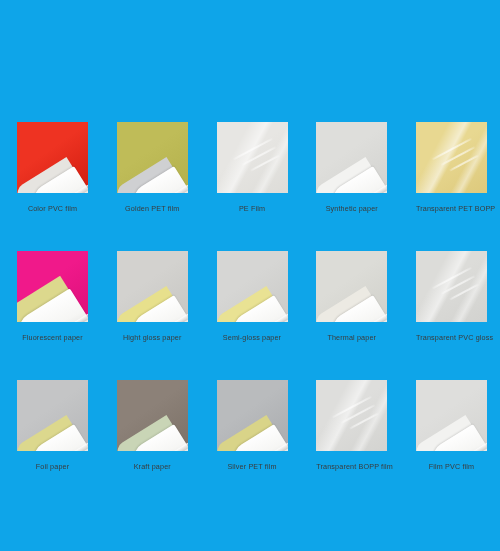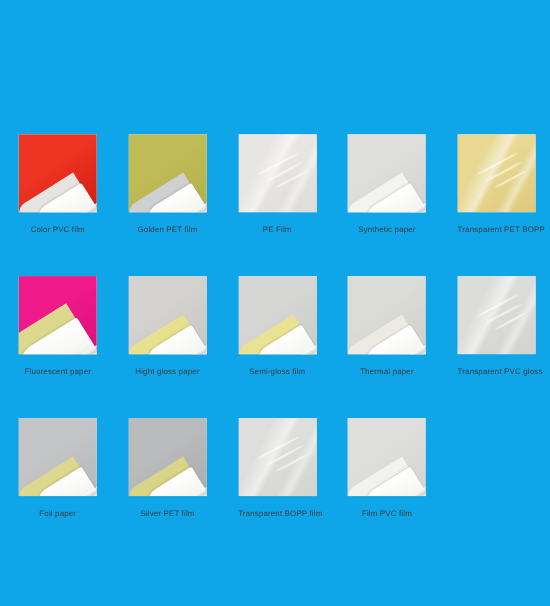--- a/index.html
+++ b/index.html
@@ -167,21 +167,21 @@
         </div>
         <div class="caption">Hight gloss paper</div>
       </div>
       <div class="cell">
         <div class="swatch">
           <div class="base" style="background: linear-gradient(145deg, rgb(214, 214, 212) 0%, rgb(214, 214, 212) 42%, rgb(202, 202, 199) 100%);"></div>
           <div class="peel-back" style="background: rgb(233, 226, 147);"></div>
           <div class="peel-flap" style="background: linear-gradient(185deg, rgb(255, 255, 255) 0%, rgb(246, 246, 244) 55%, rgb(220, 220, 216) 100%);"></div>
           <div class="peel-edge" style="background: linear-gradient(rgba(255, 255, 255, 0.85), rgba(140, 140, 140, 0.35));"></div>
         </div>
-        <div class="caption">Semi-gloss film</div>
+        <div class="caption">Semi-gloss paper</div>
       </div>
       <div class="cell">
         <div class="swatch">
           <div class="base" style="background: linear-gradient(145deg, rgb(220, 220, 215) 0%, rgb(220, 220, 215) 42%, rgb(208, 208, 202) 100%);"></div>
           <div class="peel-back" style="background: rgb(236, 234, 227);"></div>
           <div class="peel-flap" style="background: linear-gradient(185deg, rgb(255, 255, 255) 0%, rgb(246, 246, 244) 55%, rgb(220, 220, 216) 100%);"></div>
           <div class="peel-edge" style="background: linear-gradient(rgba(255, 255, 255, 0.85), rgba(140, 140, 140, 0.35));"></div>
         </div>
         <div class="caption">Thermal paper</div>
       </div>
@@ -196,20 +196,29 @@
         <div class="caption">Transparent PVC gloss</div>
       </div>
       <div class="cell">
         <div class="swatch">
           <div class="base" style="background: linear-gradient(145deg, rgb(196, 197, 198) 0%, rgb(196, 197, 198) 42%, rgb(182, 183, 185) 100%);"></div>
           <div class="peel-back" style="background: rgb(220, 216, 141);"></div>
           <div class="peel-flap" style="background: linear-gradient(185deg, rgb(255, 255, 255) 0%, rgb(246, 246, 244) 55%, rgb(220, 220, 216) 100%);"></div>
           <div class="peel-edge" style="background: linear-gradient(rgba(255, 255, 255, 0.85), rgba(140, 140, 140, 0.35));"></div>
         </div>
         <div class="caption">Foil paper</div>
+      </div>
+      <div class="cell">
+        <div class="swatch">
+          <div class="base" style="background: linear-gradient(145deg, rgb(140, 129, 120) 0%, rgb(140, 129, 120) 42%, rgb(124, 113, 103) 100%);"></div>
+          <div class="peel-back" style="background: rgb(201, 213, 182);"></div>
+          <div class="peel-flap" style="background: linear-gradient(185deg, rgb(255, 255, 255) 0%, rgb(246, 246, 244) 55%, rgb(220, 220, 216) 100%);"></div>
+          <div class="peel-edge" style="background: linear-gradient(rgba(255, 255, 255, 0.85), rgba(140, 140, 140, 0.35));"></div>
+        </div>
+        <div class="caption">Kraft paper</div>
       </div>
       <div class="cell">
         <div class="swatch">
           <div class="base" style="background: linear-gradient(145deg, rgb(185, 187, 189) 0%, rgb(185, 187, 189) 42%, rgb(169, 171, 174) 100%);"></div>
           <div class="peel-back" style="background: rgb(217, 212, 136);"></div>
           <div class="peel-flap" style="background: linear-gradient(185deg, rgb(255, 255, 255) 0%, rgb(246, 246, 244) 55%, rgb(220, 220, 216) 100%);"></div>
           <div class="peel-edge" style="background: linear-gradient(rgba(255, 255, 255, 0.85), rgba(140, 140, 140, 0.35));"></div>
         </div>
         <div class="caption">Silver PET film</div>
       </div>

